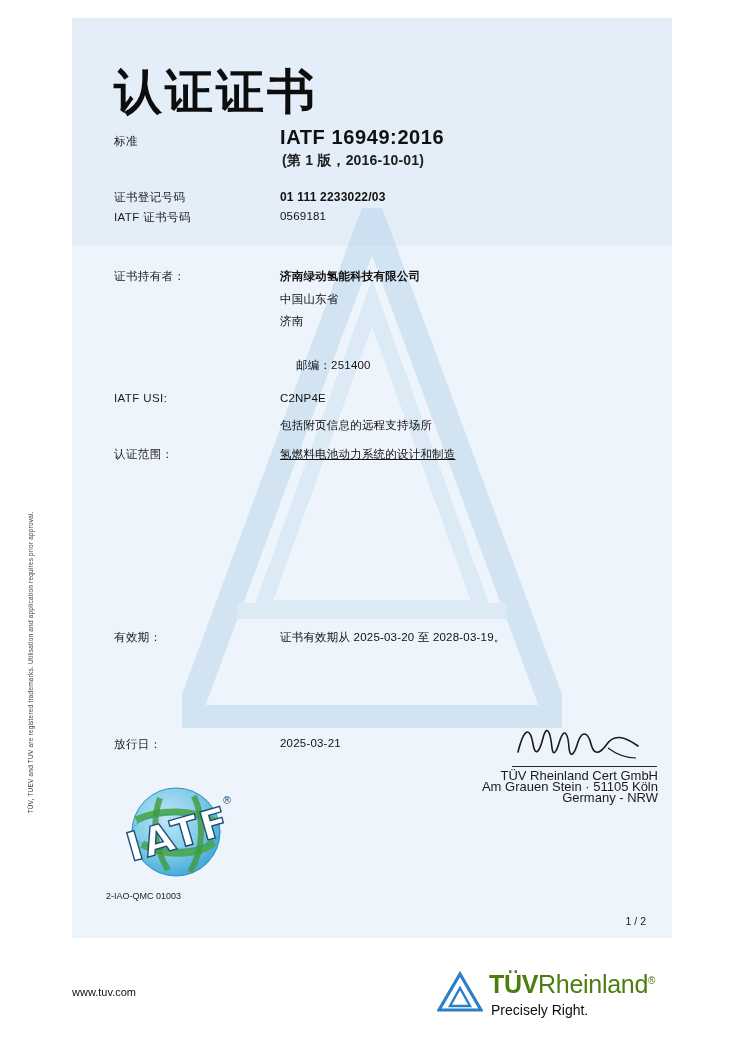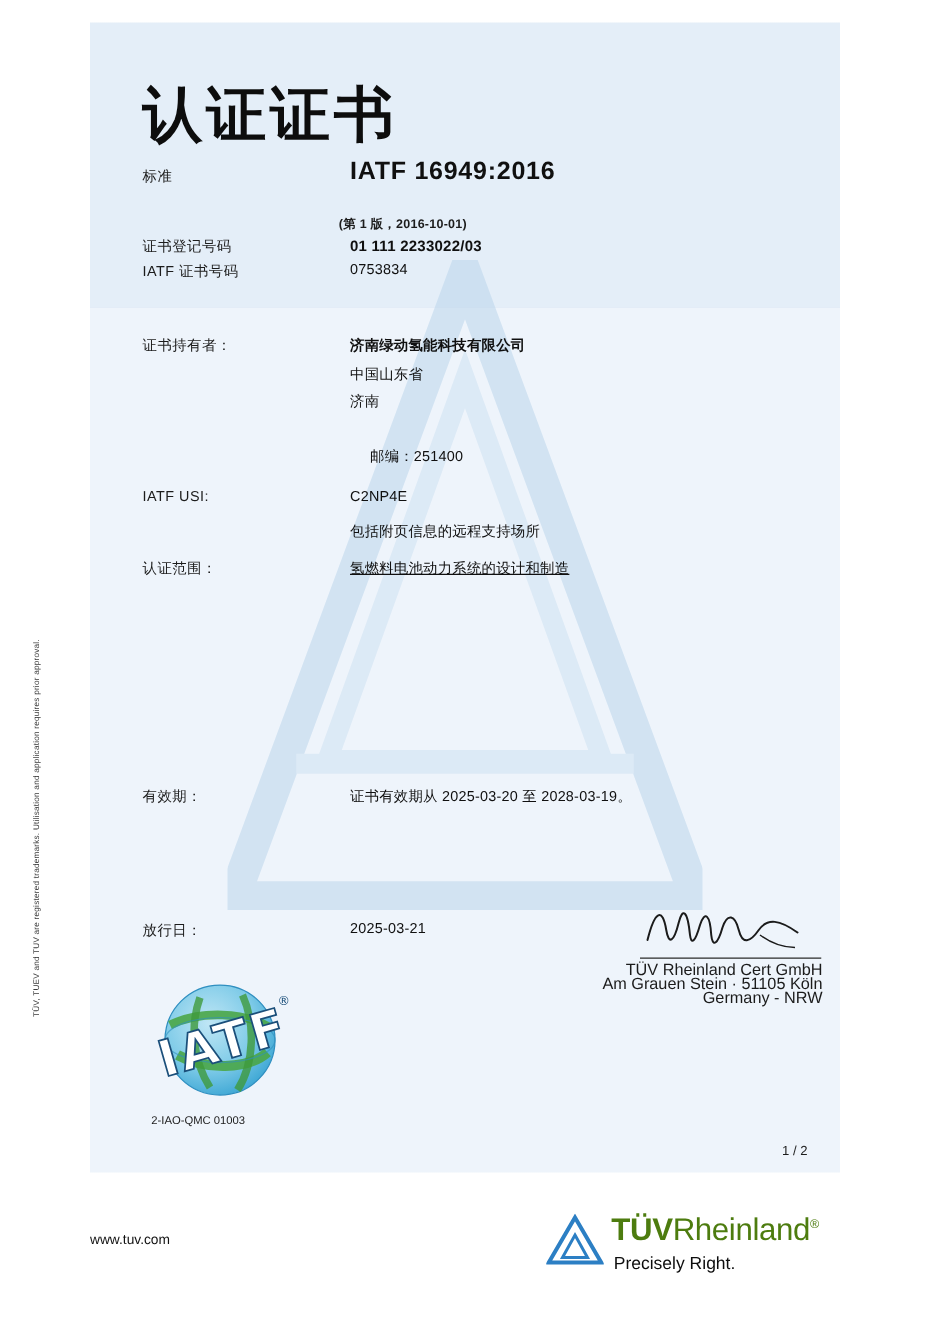--- a/index.html
+++ b/index.html
@@ -104,25 +104,24 @@
   }
 
   #std-label { left: 42px; top: 116px; }
   #std-value {
     left: 208px; top: 108px;
     font-size: 20px;
     font-weight: bold;
     letter-spacing: .6px;
   }
   #std-sub {
-    left: 199px; top: 134px;
-    font-size: 10px;
+    left: 210px; top: 134px;
+    font-size: 14px;
     font-weight: bold;
     color: #1c1c1c;
-    margin-top: 20px;
   }
 
   #reg-label { left: 42px; top: 172px; }
   #reg-value { left: 208px; top: 172px; font-weight: bold; font-size: 12px;}
   #iatf-label { left: 42px; top: 192px; }
   #iatf-value { left: 208px; top: 192px; }
 
   #holder-label { left: 42px; top: 251px; }
   #holder-name { left: 208px; top: 251px; font-weight: bold; }
   #holder-l2 { left: 208px; top: 274px; }
@@ -174,21 +173,21 @@
   
   #iatf-logo {
     position: absolute;
     left: 44px;
     top: 752px;
     width: 130px;
     height: 118px;
   }
   #logo-code {
     position: absolute;
-    left: 49px;
+    left: 34px;
     top: 873px;
     font-size: 9px;
     color: #1c1c1c;
     text-align: right;
   }
 
   #page-num {
     position: absolute;
     right: 26px;
     top: 897px;
@@ -254,21 +253,21 @@
     <div id="title">认证证书</div>
 
     <div class="label" id="std-label">标准</div>
     <div class="value" id="std-value">IATF 16949:2016</div>
     <div class="value" id="std-sub">(第 1 版，2016-10-01)</div>
 
     <div class="label" id="reg-label">证书登记号码</div>
     <div class="value" id="reg-value">01 111 2233022/03</div>
 
     <div class="label" id="iatf-label">IATF 证书号码</div>
-    <div class="value" id="iatf-value">0753834</div>
+    <div class="value" id="iatf-value">0569181</div>
 
     <div class="label" id="holder-label">证书持有者：</div>
     <div class="value" id="holder-name">济南绿动氢能科技有限公司</div>
     <div class="value" id="holder-l2">中国山东省</div>
     <div class="value" id="holder-l3">济南</div>
     <div class="value" id="holder-l5">邮编：251400</div>
 
     <div class="label" id="usi-label">IATF USI:</div>
     <div class="value" id="usi-value">C2NP4E</div>
     <div class="value" id="usi-note">包括附页信息的远程支持场所</div>

